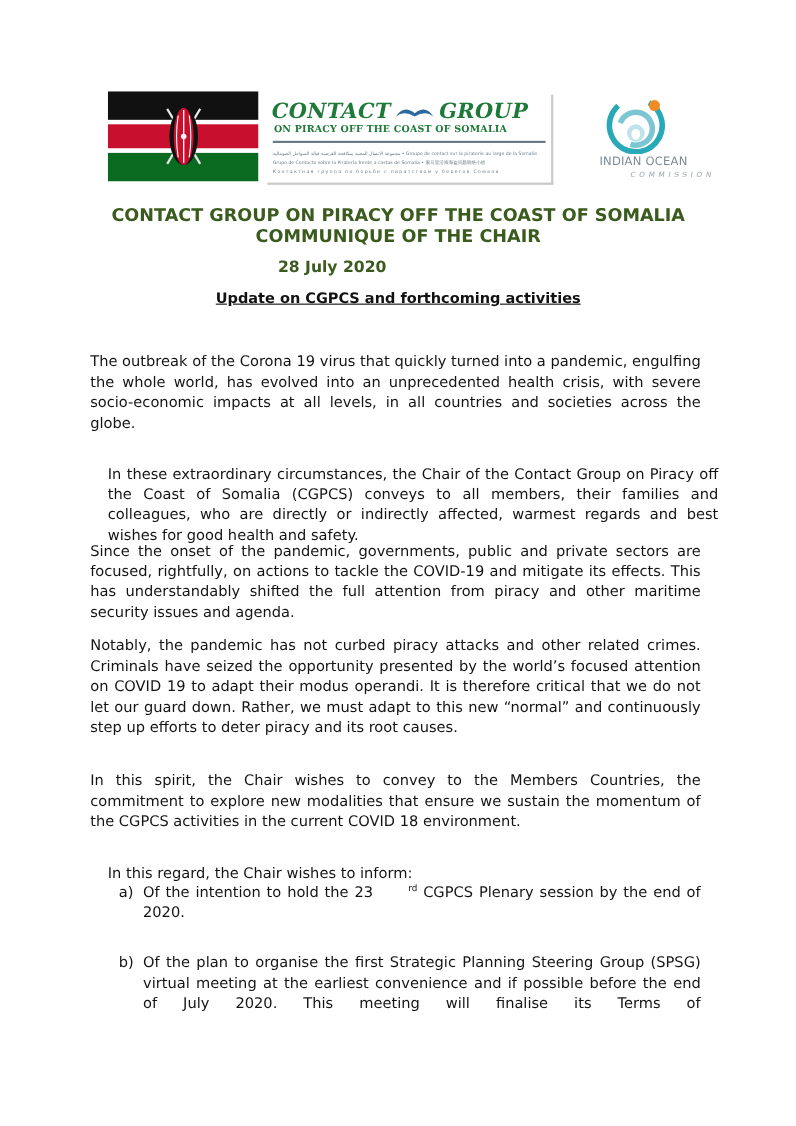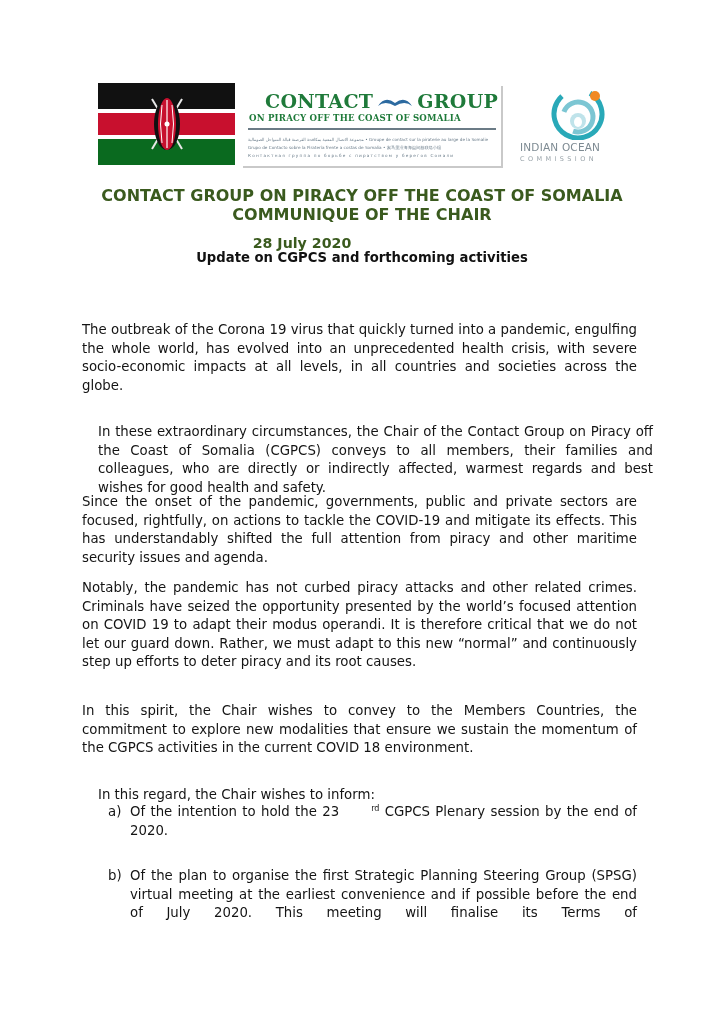--- a/index.html
+++ b/index.html
@@ -1,36 +1,36 @@
 <!DOCTYPE html>
 <html><head>
   <meta charset="utf-8">
   <style>
     html, body { margin: 0; padding: 0; background: #ffffff; }
     body { width: 724px; height: 1024px; position: relative; overflow: hidden; font-family: "DejaVu Sans", sans-serif; color: #111; }
 
     
     .flag { position: absolute; left: 98px; top: 83px; width: 137px; height: 82px; }
     .cg-logo { position: absolute; left: 243px; top: 86px; width: 260px; height: 82px; background: #fff; border-right: 2px solid #c9c9c9; border-bottom: 2px solid #c9c9c9; box-sizing: border-box; }
-    .cg-title { position: absolute; left: 22px; top: 4px; width: 250px; font-family: "DejaVu Serif", serif; font-weight: bold; color: #1f7a3a; font-size: 19px; letter-spacing: 0.3px; white-space: nowrap; display: flex; align-items: center; }
+    .cg-title { position: absolute; left: 4px; top: 4px; width: 250px; font-family: "DejaVu Serif", serif; font-weight: bold; color: #1f7a3a; font-size: 19px; letter-spacing: 0.3px; white-space: nowrap; display: flex; align-items: center; font-style: italic; }
     .cg-title .bird { display: inline-block; width: 38px; height: 16px; margin: 0 3px; }
     .cg-sub { position: absolute; left: 6px; top: 27px; width: 250px; font-family: "DejaVu Serif", serif; font-weight: bold; color: #1f7a3a; font-size: 8.6px; letter-spacing: 0.2px; white-space: nowrap; }
     .cg-rule { position: absolute; left: 5px; top: 42px; width: 248px; height: 2px; background: #6b7b86; }
     .cg-ml { position: absolute; left: 5px; width: 248px; font-size: 4.2px; color: #6a7c8a; white-space: nowrap; overflow: hidden; line-height: 5px; }
     .ioc { position: absolute; left: 520px; top: 82px; width: 130px; height: 92px; }
     .ioc-svg { position: absolute; left: 28px; top: 4px; }
-    .ioc-t1 { position: absolute; left: 0; top: 59px; width: 130px; text-align: left; font-size: 10.5px; color: #7d8a92; letter-spacing: 0.2px; }
-    .ioc-t2 { position: absolute; left: 0; top: 73px; width: 130px; text-align: left; font-size: 6.5px; color: #9aa4aa; letter-spacing: 3.4px; }
+    .ioc-t1 { position: absolute; left: 0; top: 59px; width: 130px; text-align: center; font-size: 10.5px; color: #7d8a92; letter-spacing: 0.2px; }
+    .ioc-t2 { position: absolute; left: 0; top: 73px; width: 130px; text-align: right; font-size: 6.5px; color: #9aa4aa; letter-spacing: 3.4px; font-style: italic; }
 
     
     .title { position: absolute; left: 0; width: 724px; text-align: center; font-weight: bold; color: #3a5a1e; font-size: 16px; }
     .t1 { top: 186px; }
     .t2 { top: 205px; }
     .date { position: absolute; left: 0; top: 235px; width: 604px; text-align: center; font-weight: bold; color: #3a5a1e; font-size: 14.2px; }
-    .subject { position: absolute; left: 0; top: 250px; width: 724px; text-align: center; font-weight: bold; color: #111; font-size: 13.2px; }
+    .subject { position: absolute; left: 0; top: 264px; width: 724px; text-align: center; font-weight: bold; color: #111; font-size: 13.2px; text-decoration: underline; }
 
     
     .para { position: absolute; left: 82px; width: 555px; font-size: 13.3px; line-height: 18.6px; text-align: justify; color: #141414; }
     .p1 { top: 321px; }
     .p2 { top: 407px; }
     .p3 { top: 493px; }
     .p4 { top: 579px; }
     .p5 { top: 702px; }
     .p6 { top: 770px; }
 

